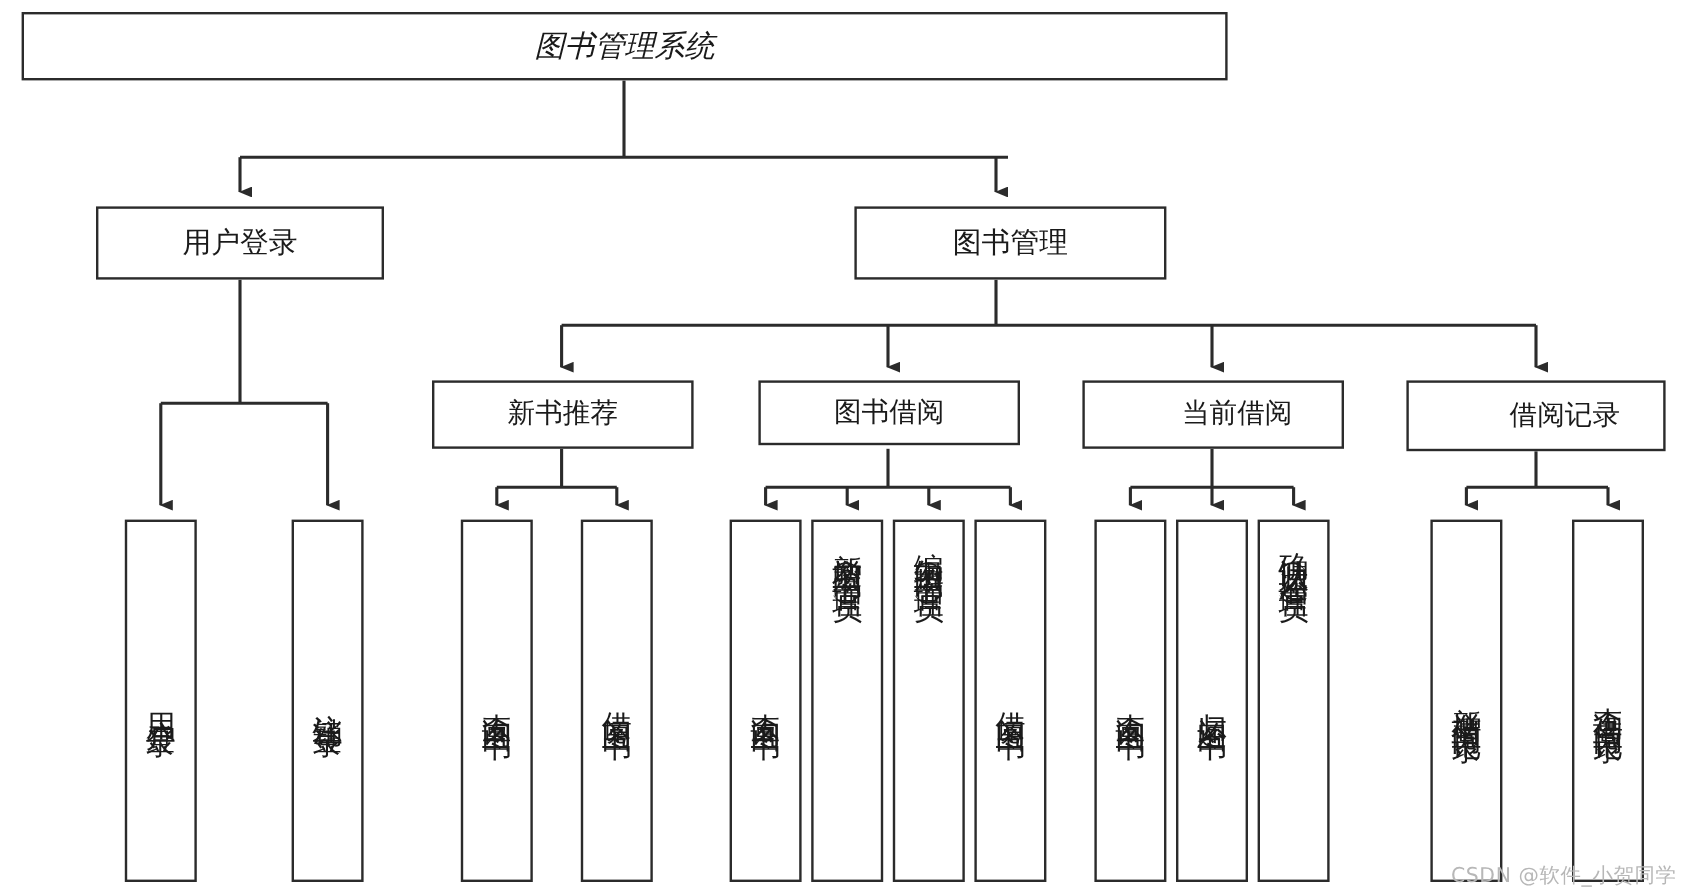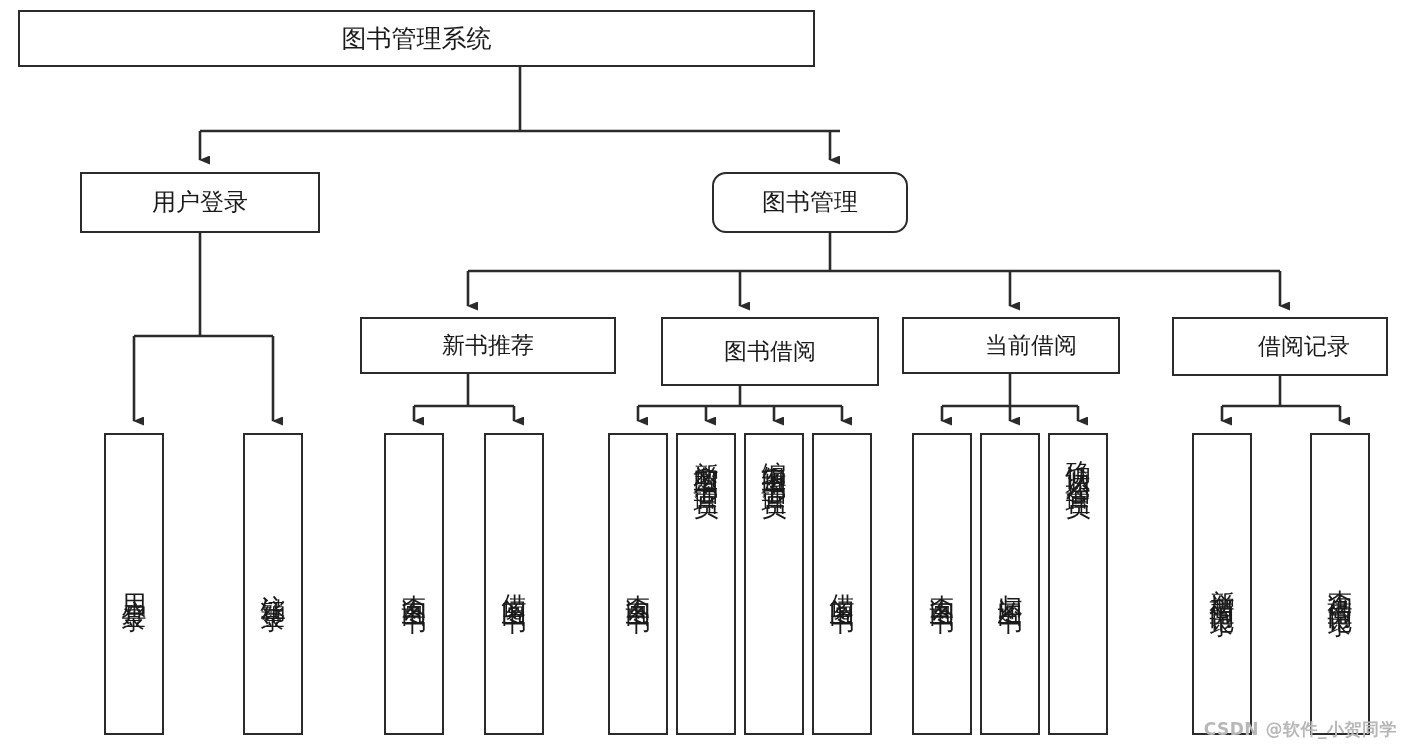--- a/index.html
+++ b/index.html
@@ -66,21 +66,20 @@
   }
   #watermark {
     position: absolute;
     right: 8px;
     bottom: 6px;
     font-size: 17px;
     color: #b7b7b7;
     letter-spacing: 0.5px;
     white-space: nowrap;
     z-index: 5;
-    font-weight: bold;
   }
 </style>
 </head>
 <body>
 
 <div id="diagram-root">
 
   <svg id="edge-layer" viewBox="0 0 1405 747" xmlns="http://www.w3.org/2000/svg">
     <defs>
       <marker id="arrowhead" markerWidth="9" markerHeight="11" refX="4.5" refY="10" orient="auto" markerUnits="userSpaceOnUse">
@@ -124,35 +123,35 @@
       <path d="M1010,406 L1010,421" marker-end="url(#arrowhead)"></path>
       <path d="M1078,406 L1078,421" marker-end="url(#arrowhead)"></path>
 
       <path d="M1280,376 L1280,406"></path>
       <path d="M1222,406 L1340,406"></path>
       <path d="M1222,406 L1222,421" marker-end="url(#arrowhead)"></path>
       <path d="M1340,406 L1340,421" marker-end="url(#arrowhead)"></path>
     </g>
   </svg>
 
-  <div class="node node-root" style="left:18px; top:10px; width:797px; height:57px;">
+  <div class="node node-root" style="left:18px; top:10px; width:1005px; height:57px;font-style:italic;">
     <span class="label">图书管理系统</span>
   </div>
 
   <div class="node node-l1" style="left:80px; top:172px; width:240px; height:61px;">
     <span class="label">用户登录</span>
   </div>
-  <div class="node node-l1" style="left:712px; top:172px; width:196px; height:61px;border-radius:14px;">
+  <div class="node node-l1" style="left:712px; top:172px; width:260px; height:61px;">
     <span class="label">图书管理</span>
   </div>
 
-  <div class="node node-l2" style="left:360px; top:317px; width:256px; height:57px;">
+  <div class="node node-l2" style="left:360px; top:317px; width:218px; height:57px;">
     <span class="label">新书推荐</span>
   </div>
-  <div class="node node-l2" style="left:632px; top:317px; width:218px; height:69px;margin-left:29px;">
+  <div class="node node-l2" style="left:632px; top:317px; width:218px; height:54px;">
     <span class="label">图书借阅</span>
   </div>
   <div class="node node-l2" style="left:902px; top:317px; width:218px; height:57px;padding-left:40px;">
     <span class="label">当前借阅</span>
   </div>
   <div class="node node-l2" style="left:1172px; top:317px; width:216px; height:59px;padding-left:48px;">
     <span class="label">借阅记录</span>
   </div>
 
   <div class="node node-leaf" style="left:104px; top:433px; width:60px; height:302px;">

